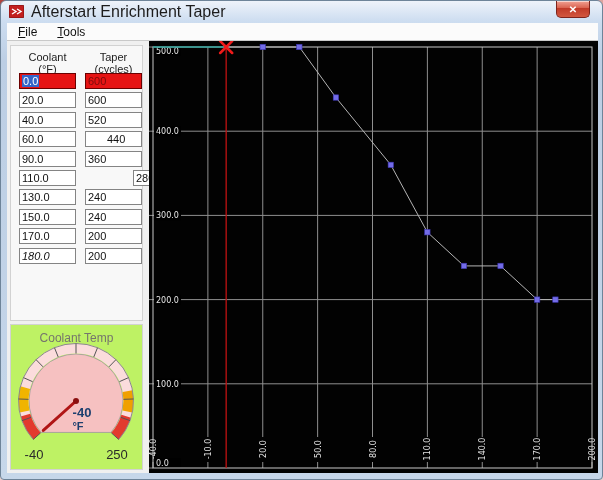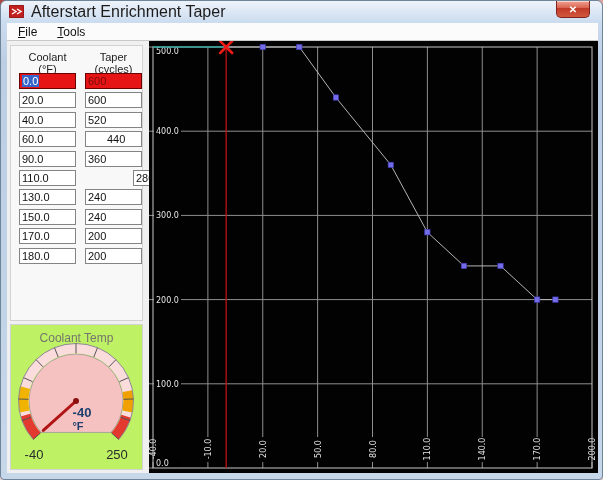--- a/index.html
+++ b/index.html
@@ -86,21 +86,21 @@
           <div class="cell" style="left: 8px; top: 104.6px;">90.0</div>
           <div class="cell" style="left: 74px; top: 104.6px;">360</div>
           <div class="cell" style="left: 8px; top: 124px;">110.0</div>
           <div class="cell" style="left: 74px; top: 124px; margin-left: 48px;">280</div>
           <div class="cell" style="left: 8px; top: 143.4px;">130.0</div>
           <div class="cell" style="left: 74px; top: 143.4px;">240</div>
           <div class="cell" style="left: 8px; top: 162.8px;">150.0</div>
           <div class="cell" style="left: 74px; top: 162.8px;">240</div>
           <div class="cell" style="left: 8px; top: 182.2px;">170.0</div>
           <div class="cell" style="left: 74px; top: 182.2px;">200</div>
-          <div class="cell" style="left: 8px; top: 201.6px;">180.0</div>
+          <div class="cell" style="left: 8px; top: 201.6px; font-style: italic;">180.0</div>
           <div class="cell" style="left: 74px; top: 201.6px;">200</div>
         </div>
 
       <div class="gauge-box">
         <div class="gauge-title">Coolant Temp</div>
         <svg id="gaugesvg" width="131" height="144" viewBox="0 0 131 144">
             <path d="M 30.072193202562474 107.44913849886633 A 47 47 0 1 1 99.92780679743753 107.44913849886633 Z" fill="#f6c1c1" stroke="#9a9a9a" stroke-width="0.8"></path>
             <path d="M 25.984896662436803 111.12935683384006 A 52.5 52.5 0 1 1 104.0151033375632 111.12935683384006" fill="none" stroke="#fbdcdc" stroke-width="10"></path>
             <path d="M 25.984896662436803 111.12935683384006 A 52.5 52.5 0 0 1 14.433965243122941 90.11829058230144" fill="none" stroke="#e23a2e" stroke-width="10"></path>
             <path d="M 13.579681818785865 86.59249159276035 A 52.5 52.5 0 0 1 14.23242189247216 62.624536901622434" fill="none" stroke="#f0b400" stroke-width="10"></path>

